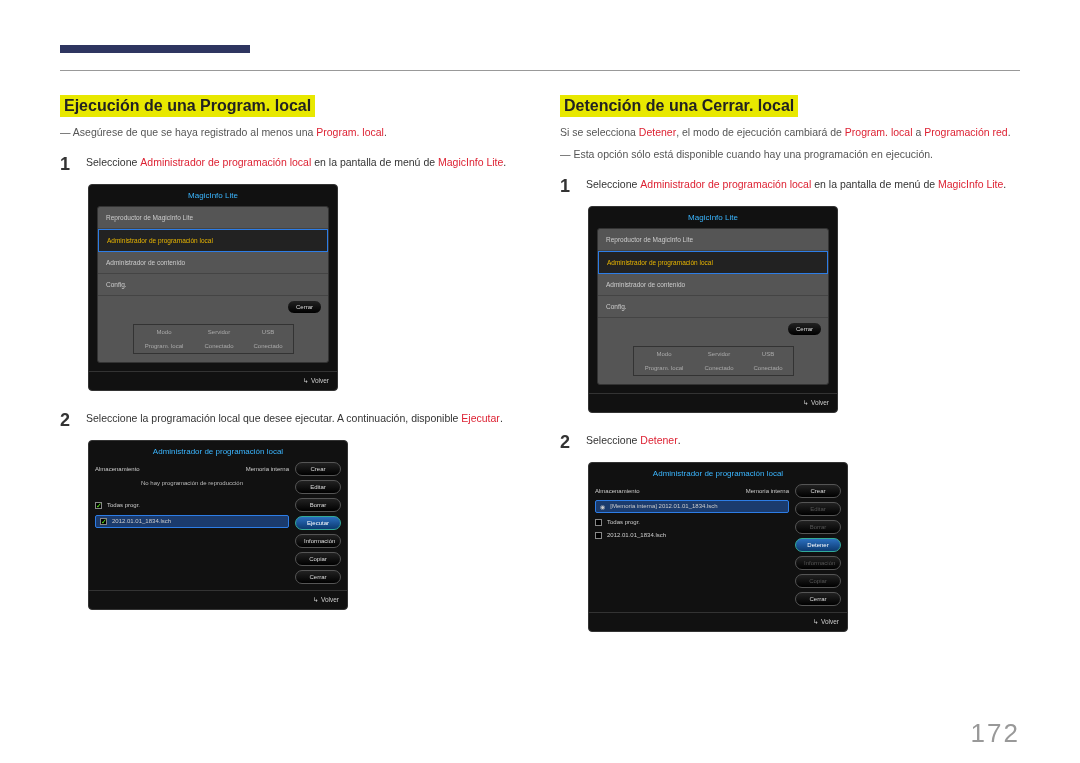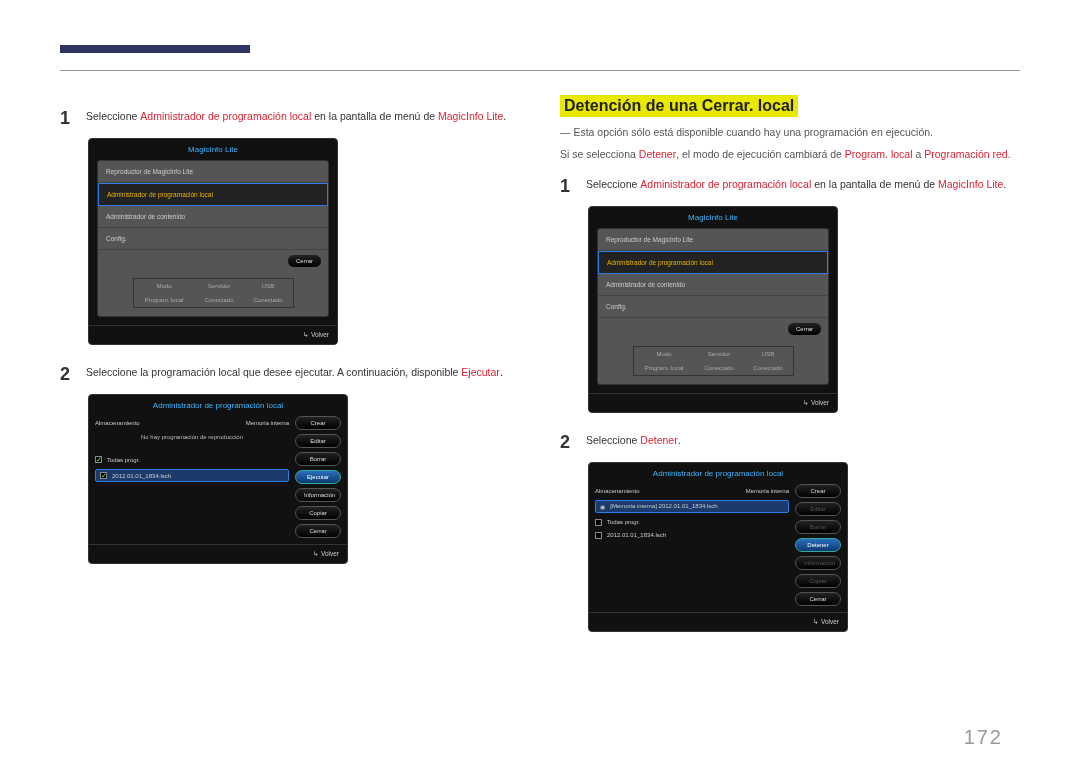--- a/index.html
+++ b/index.html
@@ -36,32 +36,36 @@
   .adm-left { flex: 1; }
   .adm-right { width: 46px; display: flex; flex-direction: column; gap: 4px; margin-bottom: 4px; }
   .line1 { display: flex; justify-content: space-between; font-size: 6px; margin: 4px 0 6px; }
   .nosched { text-align: center; font-size: 6px; color: #bbb; margin: 8px 0 16px; }
   .list-item { display: flex; align-items: center; gap: 5px; font-size: 6px; margin: 6px 0; }
   .chk { width: 7px; height: 7px; background: #000; border: 1px solid #888; display: inline-block; }
   .chk.checked::after { content: "✓"; color: #6f2; font-size: 7px; line-height: 6px; }
   .pill-btn.dim { color: #555; }
   .pill-btn.highlight { background: linear-gradient(#2a6fbf,#0c3a70); color: #fff; border-color: #3a9; }
 
-  .page-num { position: absolute; right: 77px; bottom: 14px; font-size: 20px; color: #999; letter-spacing: 2px; }
+  .page-num { position: absolute; right: 60px; bottom: 14px; font-size: 26px; color: #999; letter-spacing: 2px; }
 </style>
 </head>
 <body>
 
 <div class="page">
   <div class="side-block"></div>
   <div class="top-rule"></div>
 
   <div class="columns">
 
     <div class="col">
+      <div class="sect-title">Ejecución de una Program. local</div>
+      <div class="dash-note">
+        <span>― Asegúrese de que se haya registrado al menos una <span class="hl">Program. local</span>.</span>
+      </div>
       <div class="step">
         <div class="num">1</div>
         <div class="txt">
           <span>Seleccione </span><span class="hl">Administrador de programación local</span><span> en la pantalla de menú de </span><span class="hl">MagicInfo Lite</span><span>.</span>
         </div>
       </div>
 
       
       <div class="screen">
         <div class="screen-title">MagicInfo Lite</div>
@@ -124,24 +128,24 @@
             <span class="pill-btn">Copiar</span>
             <span class="pill-btn">Cerrar</span>
           </div>
         </div>
         <div class="foot"><span class="return-icon">↲</span><span>Volver</span></div>
       </div>
     </div>
 
     <div class="col">
       <div class="sect-title">Detención de una Cerrar. local</div>
-      <div class="dash-note">― Esta opción sólo está disponible cuando hay una programación en ejecución.</div>
       <div class="dash-note">
         <span>Si se selecciona </span><span class="hl">Detener</span><span>, el modo de ejecución cambiará de </span><span class="hl">Program. local</span><span> a </span><span class="hl">Programación red</span><span>.</span>
       </div>
+      <div class="dash-note">― Esta opción sólo está disponible cuando hay una programación en ejecución.</div>
       <div class="step">
         <div class="num">1</div>
         <div class="txt">
           <span>Seleccione </span><span class="hl">Administrador de programación local</span><span> en la pantalla de menú de </span><span class="hl">MagicInfo Lite</span><span>.</span>
         </div>
       </div>
 
       
       <div class="screen">
         <div class="screen-title">MagicInfo Lite</div>

